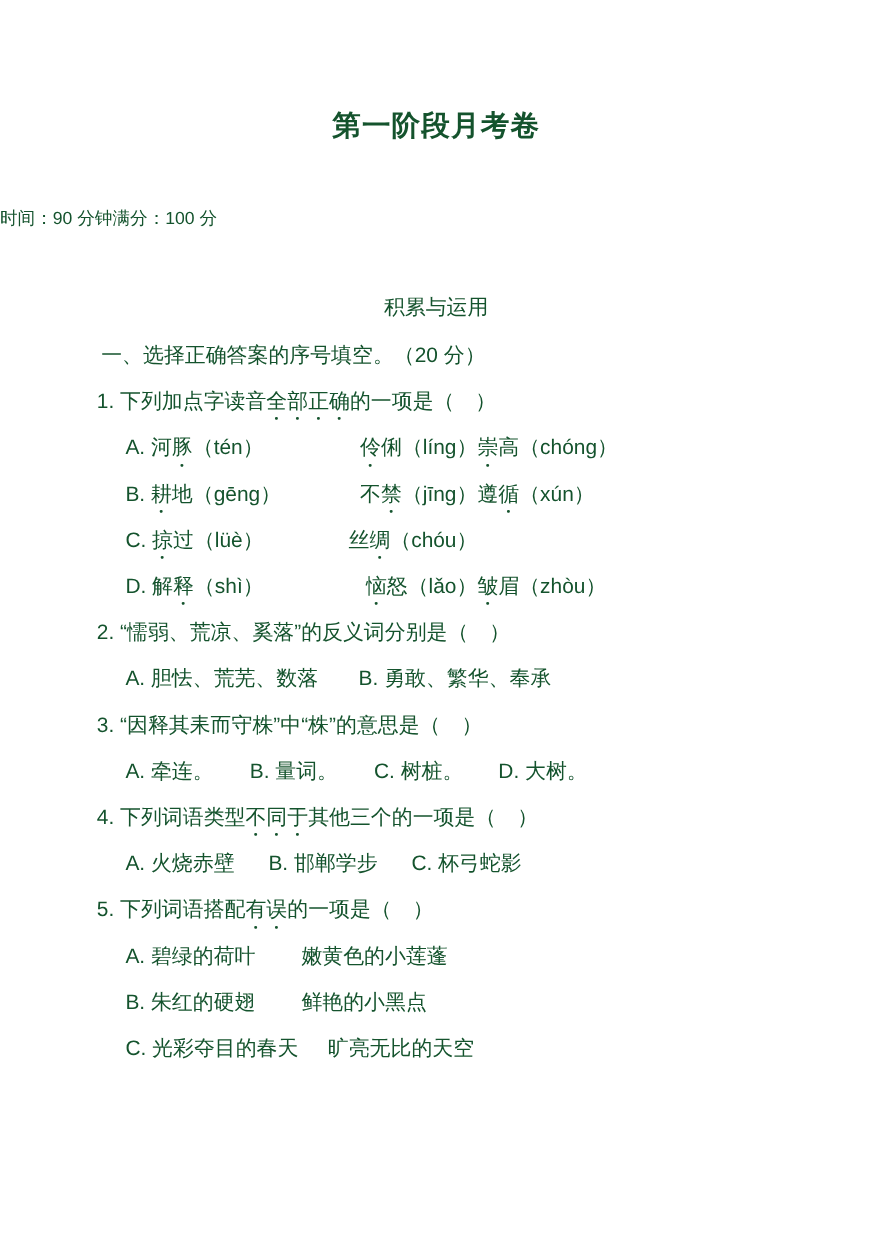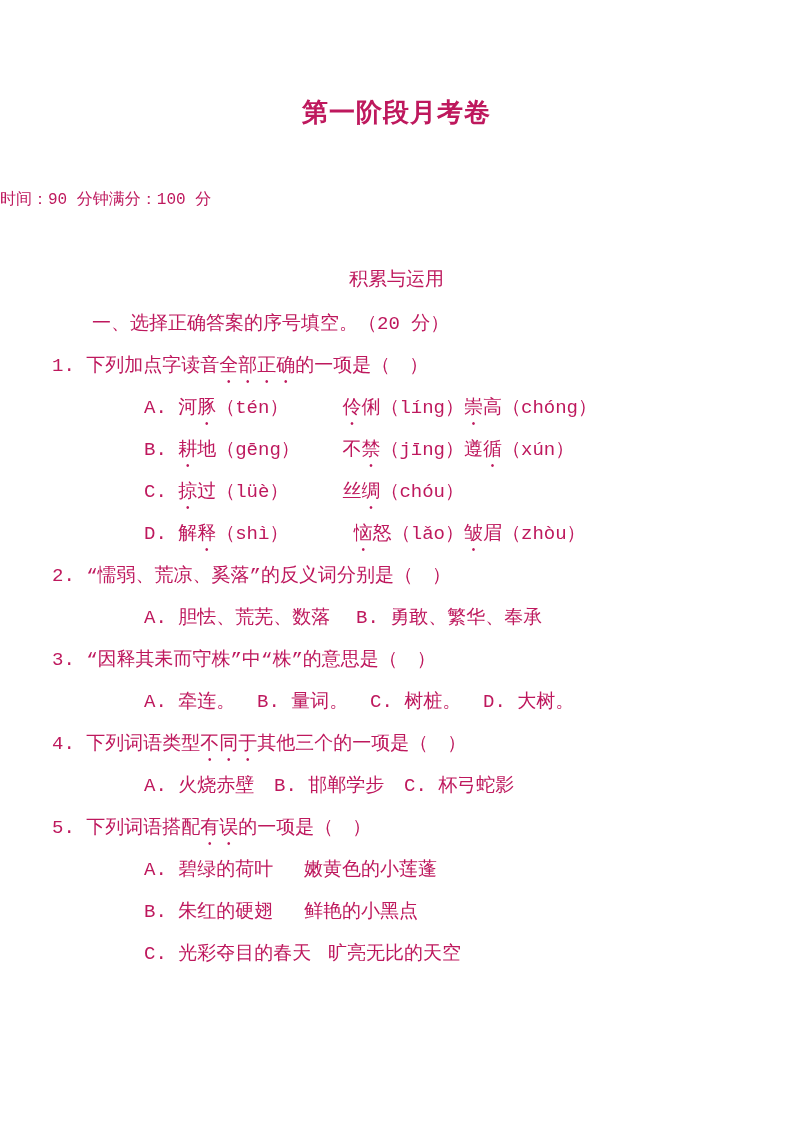--- a/index.html
+++ b/index.html
@@ -1,22 +1,22 @@
 <!DOCTYPE html>
 <html><head>
 <meta charset="utf-8">
 <style>
   html,body{margin:0;padding:0;background:#e8e8e8;}
   .page{
     position:relative;
     width:793px;height:1122px;
     margin:0 auto;
     background:#ffffff;
-    color:#be185d;
-    font-family:Liberation Mono, monospace;
+    color:#14532d;
+    font-family:Liberation Sans, sans-serif;
     overflow:hidden;
   }
   .title{
     position:absolute;top:94px;left:0;width:100%;
     text-align:center;
     font-size:26px;font-weight:bold;line-height:40px;
     letter-spacing:1px;
   }
   .meta{
     position:absolute;top:184px;left:0;width:100%;
@@ -30,22 +30,22 @@
   }
   .part{
     position:absolute;top:303px;left:92px;
     font-size:19px;line-height:42px;white-space:nowrap;
   }
   #questions{
     position:absolute;top:345px;left:0;right:0;
     font-size:19px;
   }
   .line{height:42px;line-height:42px;white-space:nowrap;}
-  .stem{padding-left:52px;}
-  .row{padding-left:114px;display:flex;margin-left:30px;}
+  .stem{padding-left:52px;margin-left:36px;}
+  .row{padding-left:114px;display:flex;}
   .cell{flex:0 0 auto;display:inline-block;}
   
   .cols-q1 .cell:nth-child(1){min-width:178px;}
   .cols-q1 .cell:nth-child(2){min-width:142px;text-align:right;}
   .cols-q2 .cell:nth-child(1){min-width:212px;}
   .cols-q3 .cell:nth-child(-n+3){min-width:113px;}
   .cols-q4 .cell:nth-child(-n+3){min-width:130px;}
   .cols-q5 .cell:nth-child(1){min-width:160px;}
   .cols-q5c .cell:nth-child(1){min-width:184px;}
   

